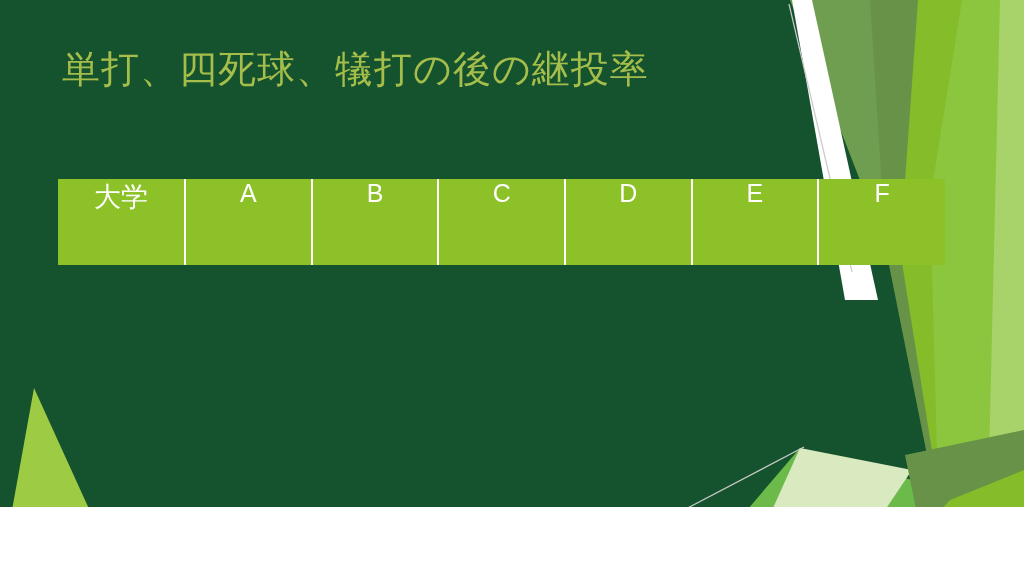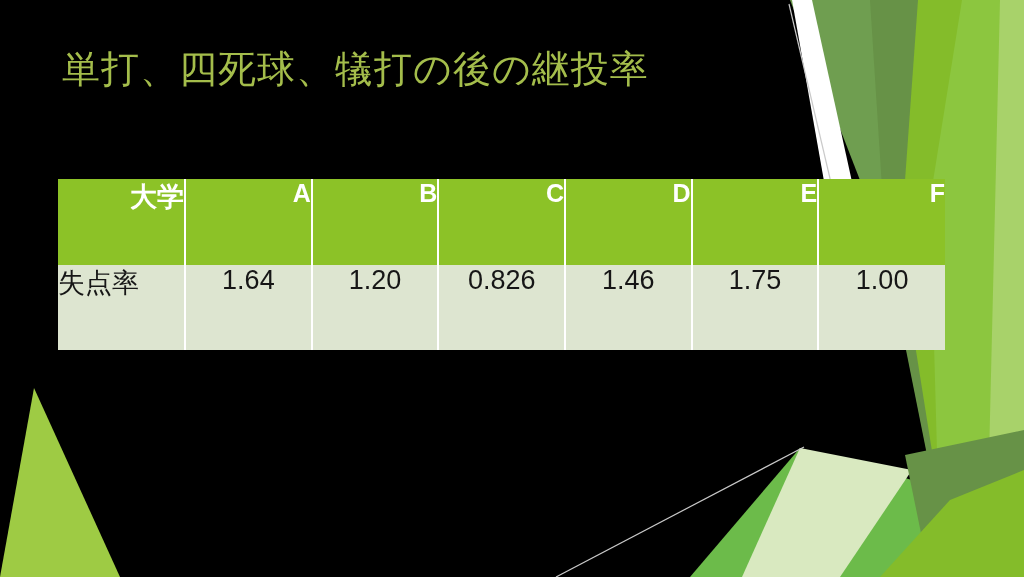--- a/index.html
+++ b/index.html
@@ -7,22 +7,22 @@
     padding: 0;
     background: #ffffff;
   }
   body {
     font-family: "Liberation Sans", "DejaVu Sans", sans-serif;
   }
 
   #slide {
     position: relative;
     width: 1024px;
-    height: 577px;
-    background: #000000;
+    height: 507px;
+    background: #14532d;
     overflow: hidden;
   }
 
   
   #bg-art {
     position: absolute;
     inset: 0;
     width: 1024px;
     height: 577px;
     pointer-events: none;
@@ -59,23 +59,23 @@
     padding: 0;
     vertical-align: top;
   }
   #data-table th:last-child,
   #data-table td:last-child { border-right: none; }
 
   thead tr { height: 86px; }
   thead th {
     background: #8cc227;
     color: #ffffff;
-    font-weight: bold;
+    font-weight: normal;
     font-size: 25px;
-    text-align: right;
+    text-align: center;
     padding-top: 12px;
     box-sizing: border-box;
   }
   thead th.head-label {
     font-size: 27px;
     padding-left: 4px;
   }
 
   tbody tr.row-a { height: 85px; background: #dde5d0; }
   tbody tr.row-b { height: 87px; background: #eef2e8; }
@@ -136,25 +136,16 @@
         <th class="head-label">大学</th>
         <th>A</th>
         <th>B</th>
         <th>C</th>
         <th>D</th>
         <th>E</th>
         <th>F</th>
       </tr>
     </thead>
     <tbody>
-      <tr class="row-a">
-        <td class="cell-label">失点率</td>
-        <td>1.64</td>
-        <td>1.20</td>
-        <td>0.826</td>
-        <td>1.46</td>
-        <td>1.75</td>
-        <td>1.00</td>
-      </tr>
     </tbody>
   </table>
 
 </div>
 
 </body></html>

